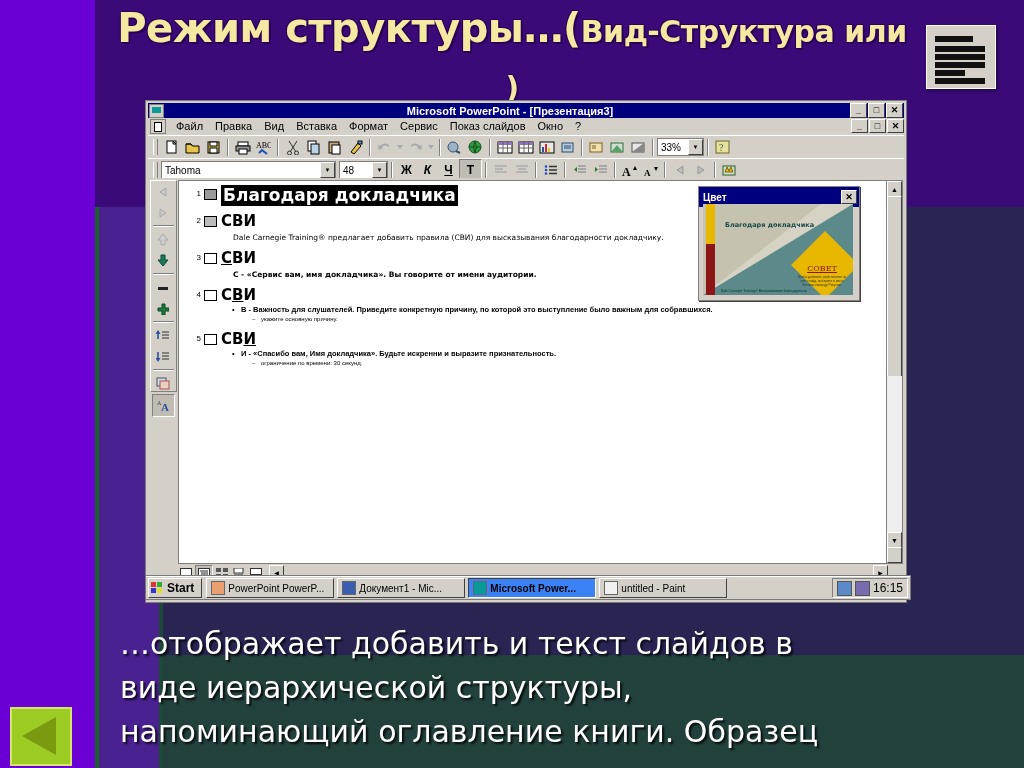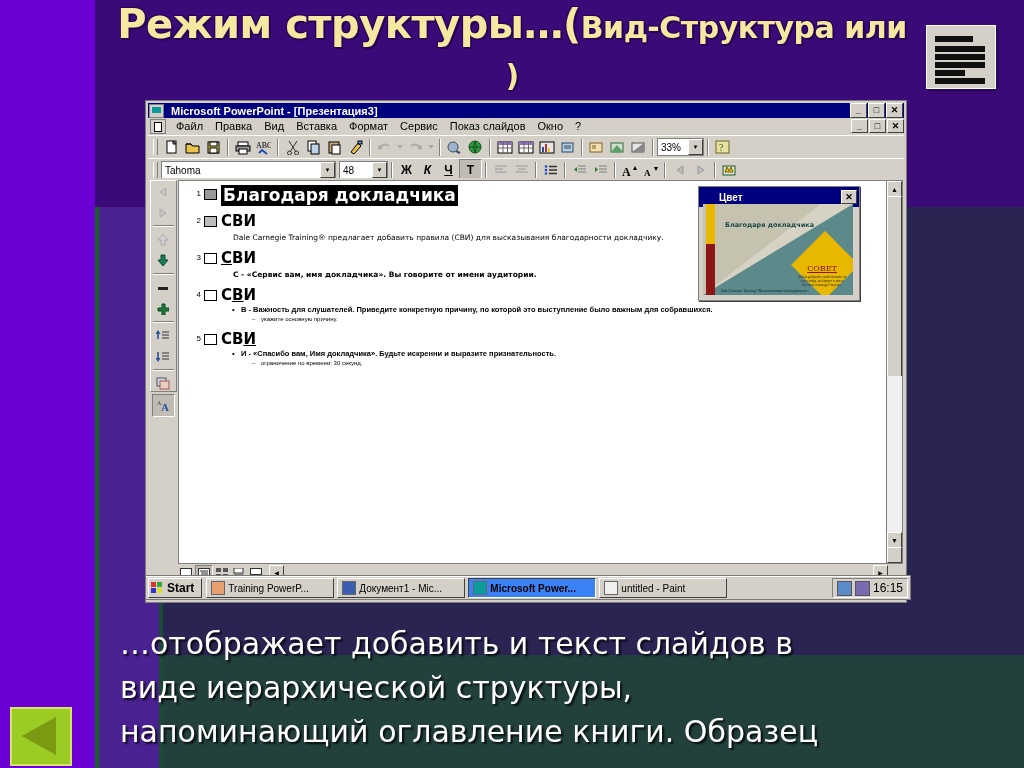--- a/index.html
+++ b/index.html
@@ -22,21 +22,21 @@
   #bg-inner-col2{position:absolute;left:159px;top:207px;width:4px;height:561px;background:#1d4a35;}
 
   
   #slide-title{
     position:absolute;left:10px;top:2px;width:1004px;
     text-align:center;
     color:#f5e8a0;
     font-family:"DejaVu Sans", sans-serif;
     font-weight:bold;
     font-size:40px;
-    line-height:44px;
+    line-height:52px;
     letter-spacing:-0.5px;
     text-shadow:2px 2px 0 #2a0055, -1px -1px 0 #2a0055, 1px -1px 0 #2a0055, -1px 1px 0 #2a0055;
     z-index:2;
   }
   #slide-title .small{font-size:30px;}
   #outline-view-icon{
     position:absolute;right:28px;top:25px;width:68px;height:62px;
     background:#d4d0c8;border:1px solid #ffffff;
     box-shadow:2px 2px 3px rgba(0,0,0,.35);
     z-index:3;
@@ -68,21 +68,21 @@
     position:absolute;left:146px;top:101px;width:756px;height:497px;
     background:#d4d0c8;
     border:2px solid #d4d0c8;
     box-shadow:0 0 0 1px #7b7b7b;
     font-size:11px;
     z-index:5;
   }
   .titlebar{
     height:15px;background:#00007f;color:#fff;
     display:flex;align-items:center;padding:0 1px;
-    font-size:11px;font-weight:bold;
+    font-size:11px;font-weight:bold;text-align:center;
   }
   .titlebar .ttl{flex:1;padding-left:4px;white-space:nowrap;}
   .tb-icon{
     width:13px;height:12px;background:#d4d0c8;margin-right:3px;
     border:1px solid #808080;position:relative;flex:none;
   }
   .tb-icon::after{content:"";position:absolute;left:2px;top:2px;right:2px;bottom:4px;background:#0a9a9a;}
   .winbtn{
     width:15px;height:13px;background:#d4d0c8;margin-left:1px;
     border-top:1px solid #fff;border-left:1px solid #fff;
@@ -166,21 +166,21 @@
   .ol-sub::before{content:"\2013";position:absolute;left:-9px;}
 
   
   #color-panel{
     position:absolute;right:27px;top:5px;width:160px;height:113px;
     background:#d4d0c8;border:1px solid #808080;
     box-shadow:1px 1px 0 #404040;
   }
   #color-panel .cp-title{
     height:20px;background:#00007f;color:#fff;font-size:10px;font-weight:bold;
-    display:flex;align-items:center;padding-left:20px;
+    display:flex;align-items:center;padding-left:4px;
   }
   #color-panel .cp-x{
     margin-left:auto;margin-right:2px;width:14px;height:12px;background:#d4d0c8;
     border-top:1px solid #fff;border-left:1px solid #fff;border-right:1px solid #404040;border-bottom:1px solid #404040;
     color:#000;font-size:9px;display:flex;align-items:center;justify-content:center;
   }
   #mini-slide{position:absolute;left:4px;top:17px;width:150px;height:91px;background:#e8e4dc;overflow:hidden;}
   #mini-slide .m-bg{position:absolute;inset:0;background:#d6d2c4;}
   #mini-slide .m-tri{
     position:absolute;right:0;bottom:0;width:0;height:0;
@@ -765,21 +765,21 @@
       <i style="background:#d33;left:0;top:0"></i>
         <i style="background:#3a3;left:6px;top:0"></i>
       <i style="background:#33c;left:0;top:6px"></i>
         <i style="background:#dd3;left:6px;top:6px"></i>
     </span>
     <span>Start</span>
   </span>
 
   <span class="task-item">
     <span class="ic" style="background:#e8a070;"></span>
-    <span>Training PowerP...</span>
+    <span>PowerPoint PowerP...</span>
   </span>
   <span class="task-item">
     <span class="ic" style="background:#3a5fb0;"></span>
     <span>Документ1 - Mic...</span>
   </span>
   <span class="task-item active">
     <span class="ic" style="background:#0a9a9a;"></span>
     <span>Microsoft Power...</span>
   </span>
   <span class="task-item">

